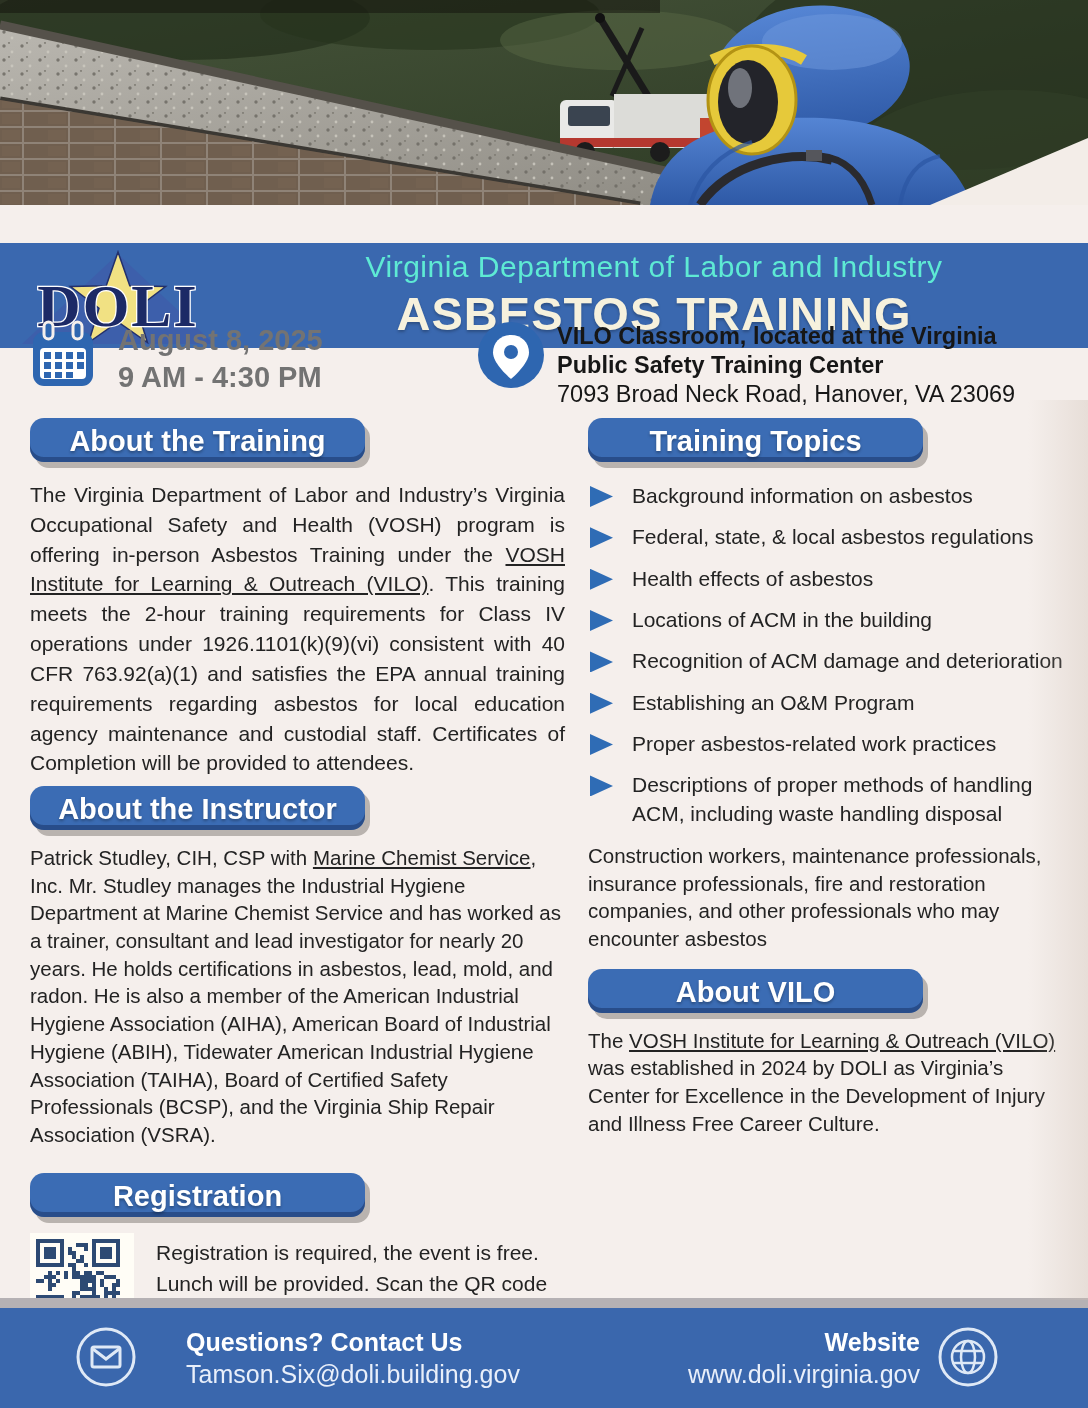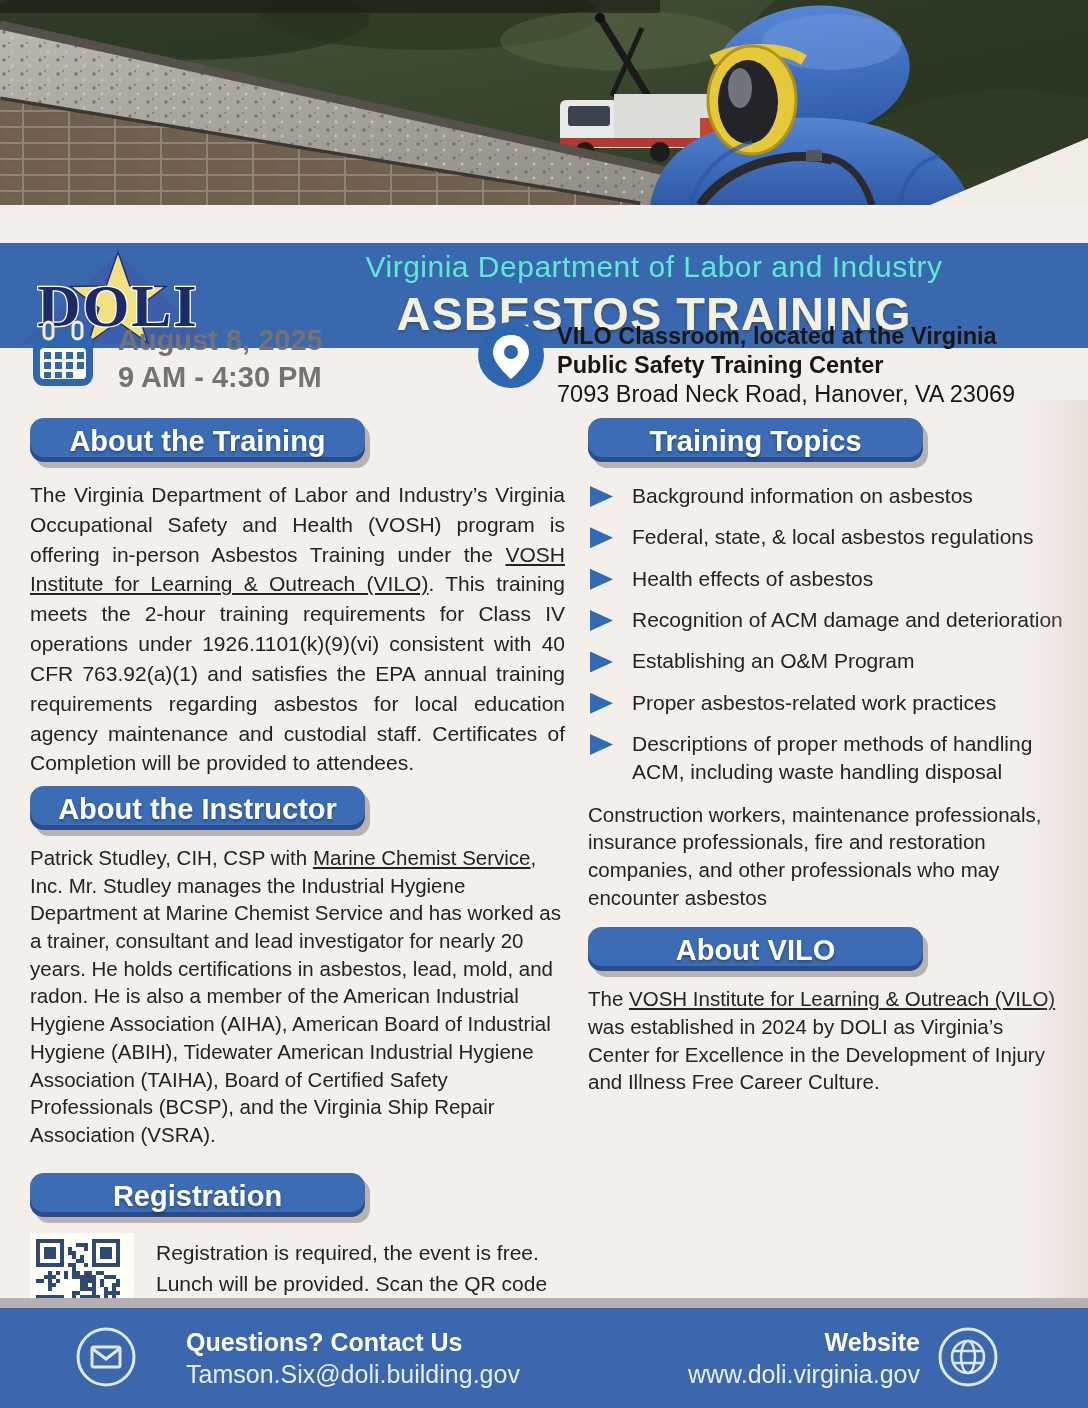--- a/index.html
+++ b/index.html
@@ -339,20 +339,21 @@
       <p class="reg-text"><span>Registration is required, the event is free. Lunch will be provided. Scan the QR code or visit: </span><span class="b">bit.ly/VILO1</span><span> to register.</span></p>
     </div>
   </div>
 
   <div class="col-right">
     <div class="pill">Training Topics</div>
     <ul class="topics">
       <li>Background information on asbestos</li>
       <li>Federal, state, &amp; local asbestos regulations</li>
       <li>Health effects of asbestos</li>
+      <li>Locations of ACM in the building</li>
       <li>Recognition of ACM damage and deterioration</li>
       <li>Establishing an O&amp;M Program</li>
       <li>Proper asbestos-related work practices</li>
       <li>Descriptions of proper methods of handling ACM, including waste handling disposal</li>
     </ul>
 
     <p class="body-text2">Construction workers, maintenance professionals, insurance professionals, fire and restoration companies, and other professionals who may encounter asbestos</p>
 
     <div class="pill vilo-pill">About VILO</div>
     <p class="body-text2"><span>The </span><span class="ulink">VOSH Institute for Learning &amp; Outreach (VILO)</span><span> was established in 2024 by DOLI as Virginia’s Center for Excellence in the Development of Injury and Illness Free Career Culture.</span></p>

